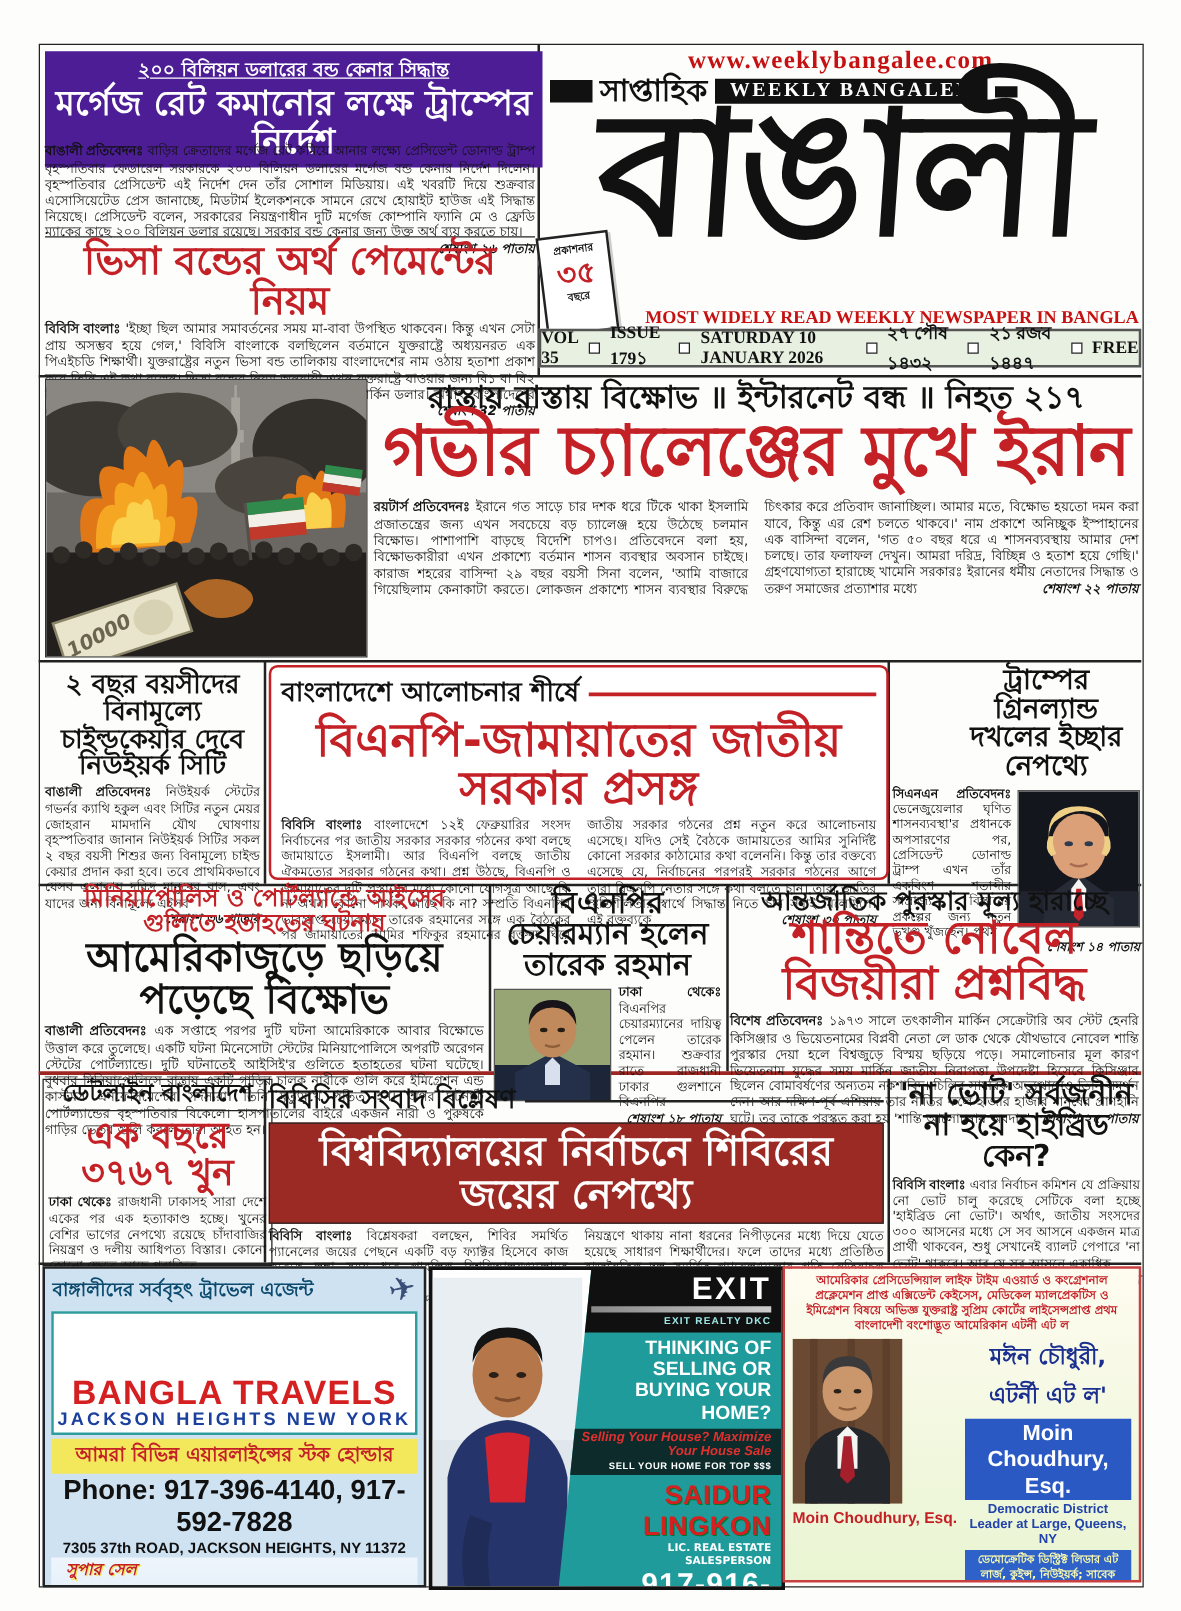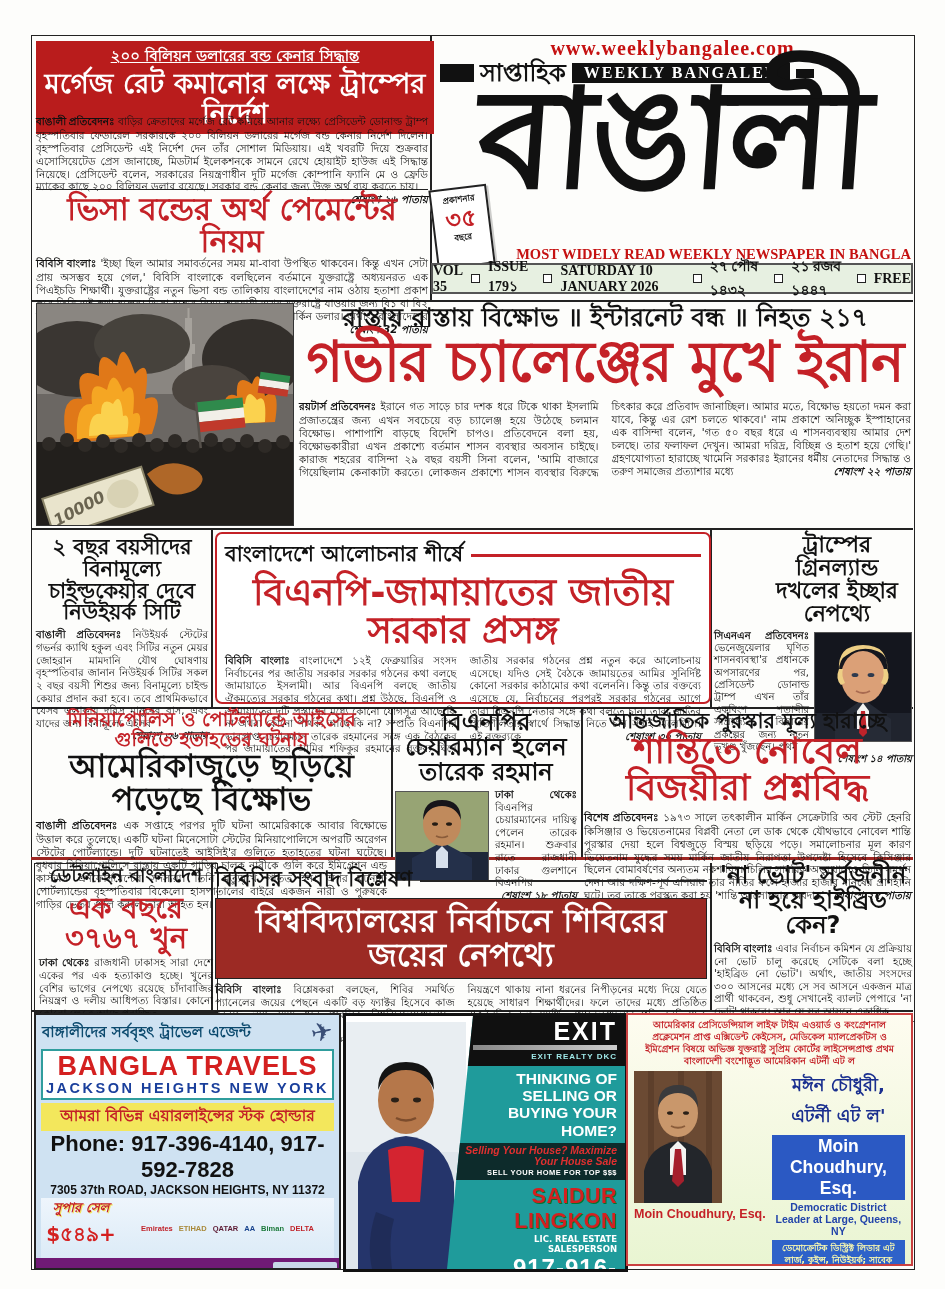--- a/index.html
+++ b/index.html
@@ -12,21 +12,21 @@
   .redline-div{position:absolute;background:#9e2622;height:3px;}
   
   .k{font-weight:700;text-align:center;line-height:1.05;}
   .hd{font-weight:700;text-align:center;line-height:1.04;}
   .red{color:#c42127;}
   .bd{font-size:10.4px;line-height:1.24;text-align:justify;}
   .bd b{font-weight:700;font-family:Liberation Serif, serif;}
   .cont{font-weight:700;font-style:italic;float:right;}
   .twocol{column-count:2;column-gap:13px;}
   
-  #tl-box{left:36px;top:41px;width:390px;background:#b91c1c;text-align:center;padding:3px 4px 6px;}
+  #tl-box{left:36px;top:41px;width:390px;background:#4c1d95;text-align:center;padding:3px 4px 6px;}
   #tl-box .kick{color:#fff;font-size:15px;font-weight:700;text-decoration:underline;}
   #tl-box .head{color:#fff;font-size:27.5px;font-weight:700;line-height:1.08;}
   #mortgage-body{left:36px;top:115px;width:392px;}
   #visa{left:36px;top:189px;width:392px;border-top:1.5px solid #222;padding-top:3px;}
   #visa .head{font-size:31px;}
   
   #masthead{left:432px;top:37px;width:481px;height:224px;}
   .site{color:#c51111;font-weight:700;font-size:20px;text-align:center;
         font-family:"Liberation Serif",serif;letter-spacing:1px;}
   .brandrow{display:flex;align-items:center;margin:1px 0 0 8px;gap:6px;}
@@ -95,21 +95,21 @@
   #novote{left:714px;top:863px;width:198px;}
   #novote .hd{font-size:24px;}
   #novote .bd{margin-top:5px;font-size:10.2px;}
   
   .ad{overflow:hidden;}
   #ad-travel{left:34px;top:1013px;width:303px;height:253px;border:2px solid #222;background:#cfe2f2;}
   .tv-tag{display:flex;align-items:center;justify-content:space-between;padding:2px 6px;}
   .tv-tag .t{color:#0c4a6e;font-weight:700;font-size:15px;}
   .plane{font-size:26px;color:#3a4f77;transform:rotate(-12deg);}
   .tv-name{background:#fff;border:2px solid #2f9d9d;margin:0 5px;text-align:center;padding:2px 0;}
-  .tv-name .n1{color:#d42020;font-weight:900;font-size:27px;font-family:"Liberation Sans",sans-serif;letter-spacing:1px;line-height:1;}
+  .tv-name .n1{color:#d42020;font-weight:900;font-size:27px;font-family:"Liberation Sans",sans-serif;letter-spacing:1px;line-height:1;margin-top:48px;}
   .tv-name .n2{color:#1a3f9c;font-weight:700;font-size:14.5px;letter-spacing:2.5px;font-family:"Liberation Sans",sans-serif;}
   .tv-stock{background:#f3e75c;color:#c42127;font-weight:700;font-size:15.5px;text-align:center;margin:3px 5px 0;padding:1px 0;}
   .tv-phone{text-align:center;font-family:"Liberation Sans",sans-serif;}
   .tv-phone .p1{font-weight:700;font-size:22px;color:#111;}
   .tv-phone .p2{font-weight:700;font-size:12px;color:#111;}
   .tv-mid{display:flex;margin:1px 5px 0;height:60px;background:linear-gradient(#eef5fc,#dcebf7);}
   .tv-sale{width:80px;text-align:center;}
   .tv-sale .s1{color:#c42127;font-weight:700;font-size:13px;font-style:italic;text-shadow:1px 1px 0 #f3e75c;}
   .tv-sale .s2{color:#d42020;font-weight:900;font-size:20px;}
   .tv-air{flex:1;display:flex;flex-wrap:wrap;align-items:center;justify-content:center;gap:2px 6px;padding:2px;}

